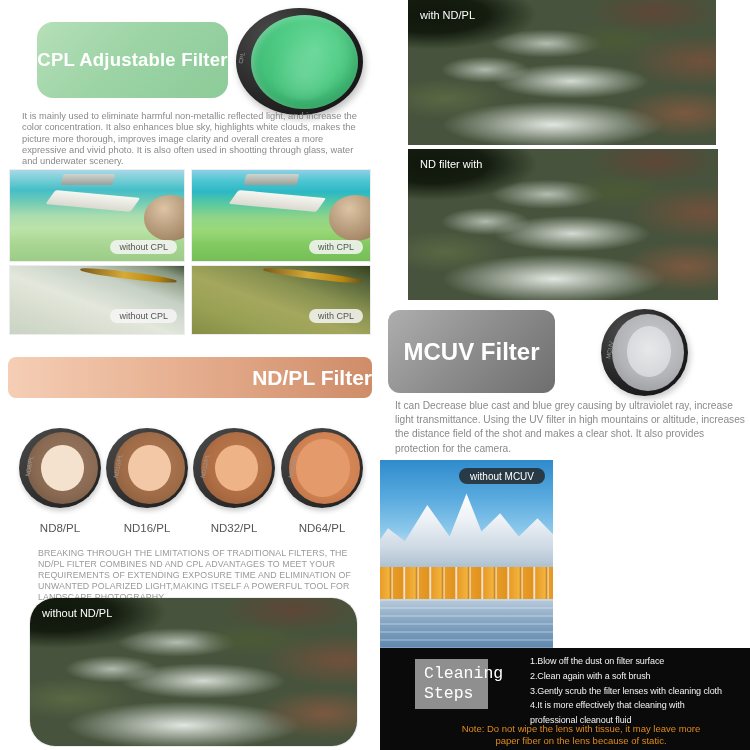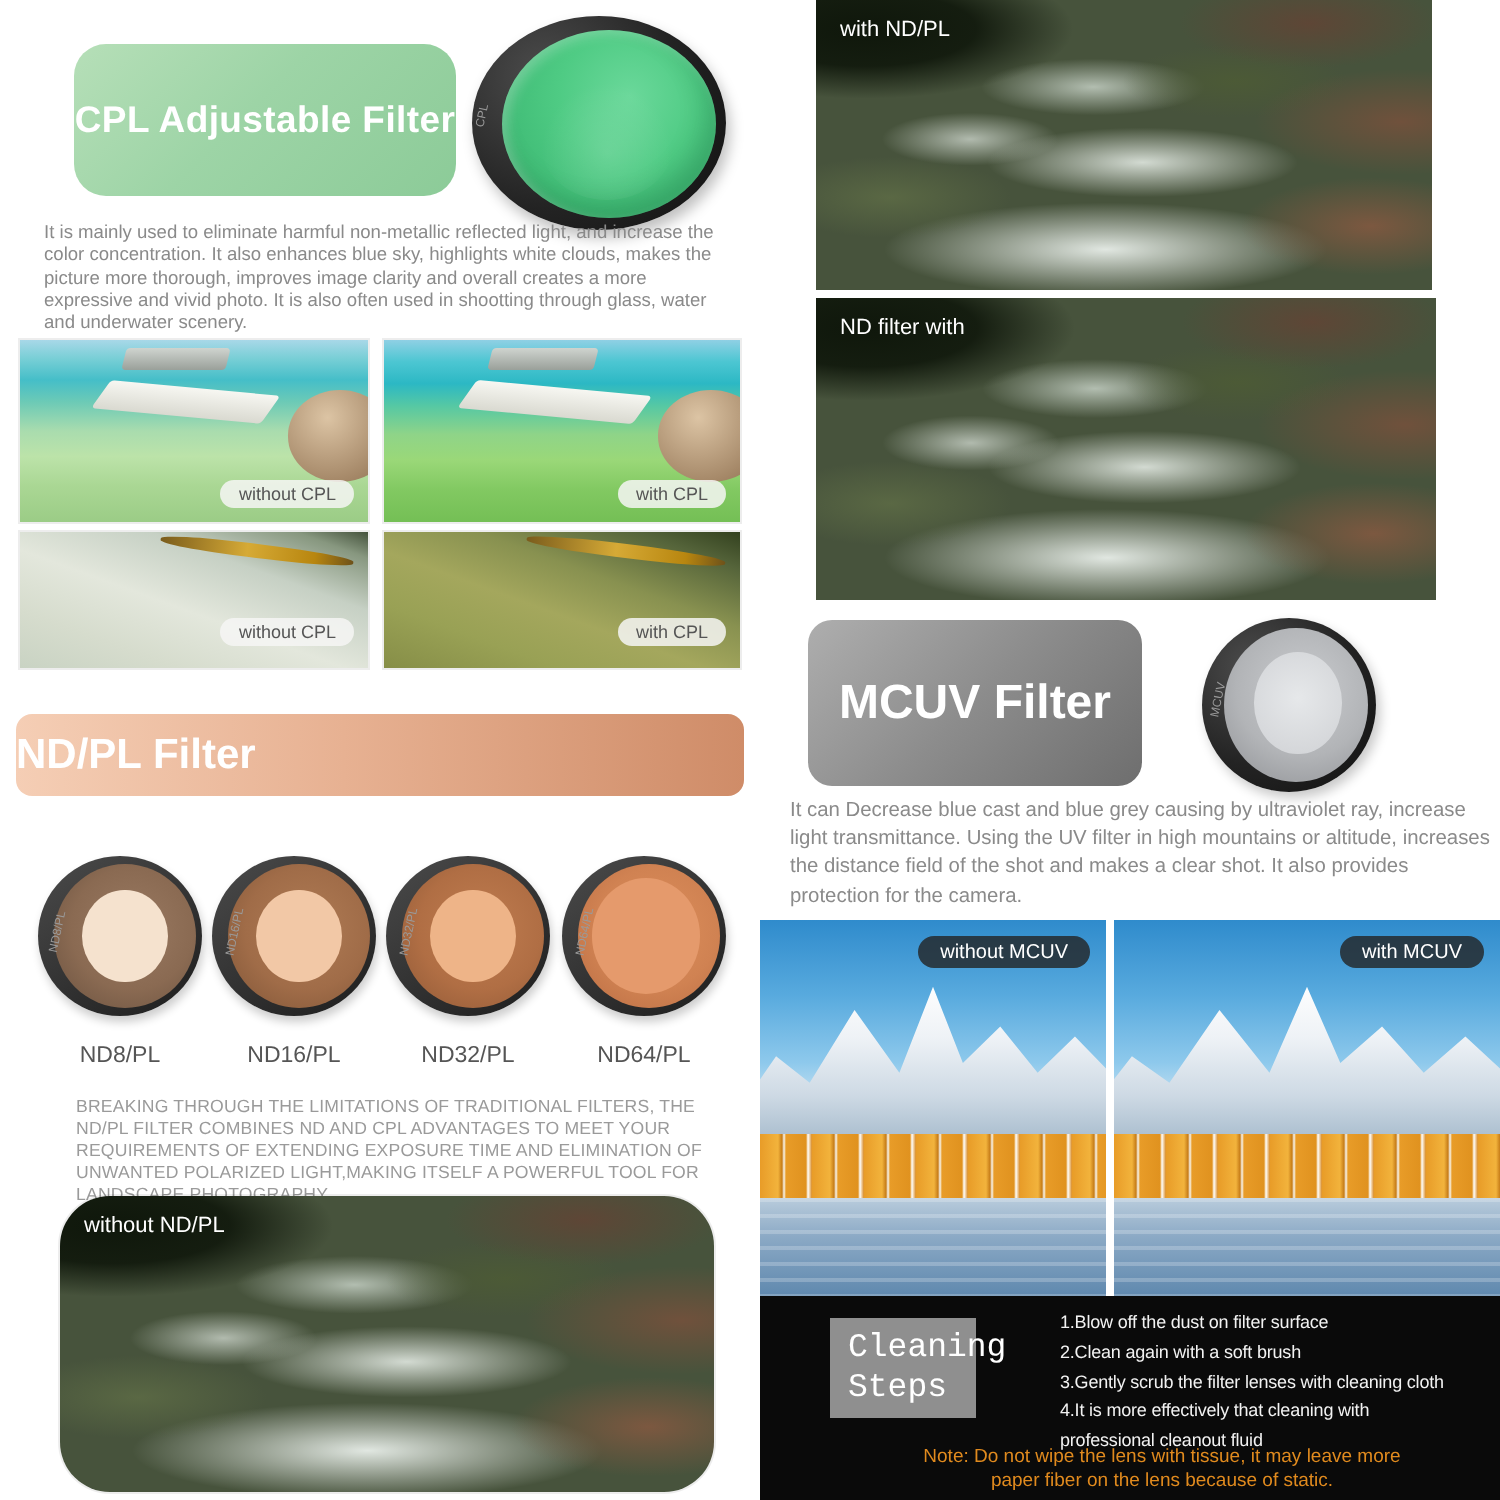--- a/index.html
+++ b/index.html
@@ -13,25 +13,25 @@
   
   .cpl-badge {
     left:37px; top:22px; width:191px; height:76px; border-radius:16px;
     background:linear-gradient(135deg,#b6dfb8 0%,#9dd4a6 45%,#8ccb98 100%);
     display:flex; align-items:center; justify-content:center;
     color:#fff; font-size:18.5px; font-weight:bold; letter-spacing:.2px;
   }
   .ndpl-banner {
     left:8px; top:357px; width:364px; height:41px; border-radius:8px;
     background:linear-gradient(90deg,#f5ceb5 0%,#e7b192 45%,#cf8c68 100%);
-    display:flex; align-items:center; justify-content:flex-start;
+    display:flex; align-items:center; justify-content:flex-end;
     color:#fff; font-size:21px; font-weight:bold;
   }
   .mcuv-banner {
-    left:404px; top:310px; width:167px; height:83px; border-radius:12px;
+    left:388px; top:310px; width:167px; height:83px; border-radius:12px;
     background:linear-gradient(135deg,#aeaeae 0%,#8c8c8c 50%,#6e6e6e 100%);
     display:flex; align-items:center; justify-content:center;
     color:#fff; font-size:24px; font-weight:bold;
   }
 
   
   .cpl-desc {
     left:22px; top:111px; width:342px;
     color:#8a8a8a; font-size:9.3px; line-height:11.3px;
   }
@@ -237,26 +237,20 @@
   </div>
 
   <div class="abs mcuv-desc">It can Decrease blue cast and blue grey causing by ultraviolet ray, increase light transmittance. Using the UV filter in high mountains or altitude, increases the distance field of the shot and makes a clear shot. It also provides protection for the camera.</div>
 
   <div class="photo mtn-bg" style="left:380px;top:460px;width:173px;height:188px;box-shadow:none;">
     <div class="mtn-peaks"></div>
     <div class="mtn-houses"></div>
     <div class="mtn-water"></div>
     <span class="lbl-dark">without MCUV</span>
   </div>
-  <div class="photo mtn-bg" style="left:557px;top:460px;width:193px;height:188px;box-shadow:none;">
-    <div class="mtn-peaks"></div>
-    <div class="mtn-houses"></div>
-    <div class="mtn-water"></div>
-    <span class="lbl-dark">with MCUV</span>
-  </div>
 
   <div class="abs clean-panel">
     <div class="clean-box pre">Cleaning
 Steps</div>
     <div class="clean-steps">
       <div class="pre">1.Blow off the dust on filter surface</div>
       <div class="pre">2.Clean again with a soft brush</div>
       <div class="pre">3.Gently scrub the filter lenses with cleaning cloth</div>
       <div class="pre">4.It is more effectively that cleaning with
 professional cleanout fluid</div>

